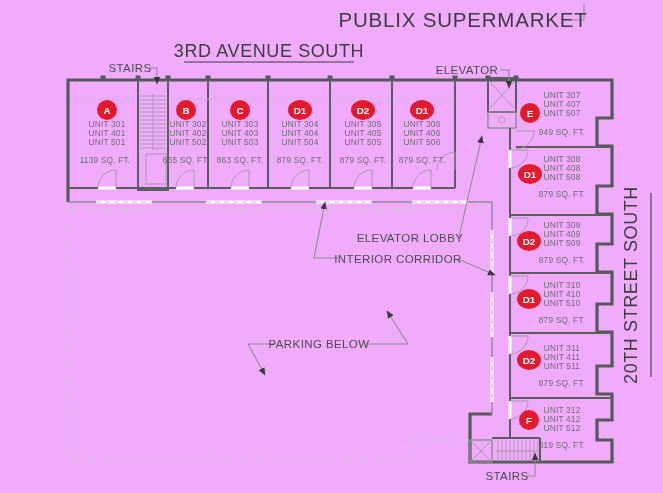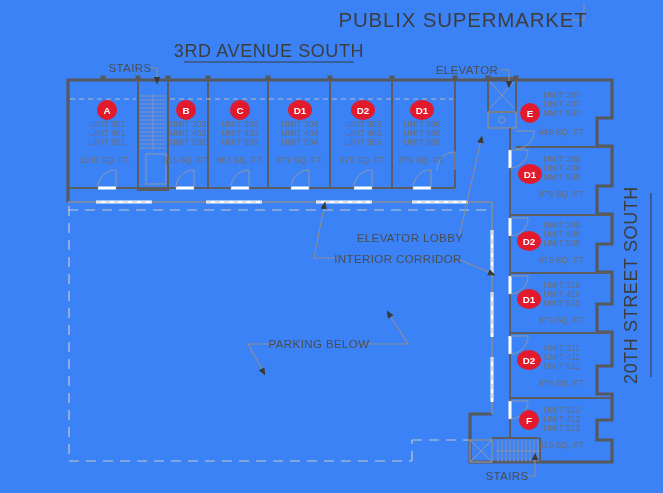--- a/index.html
+++ b/index.html
@@ -1,16 +1,16 @@
 <!DOCTYPE html>
 <html style="--badge-red: #e21a2c;"><head>
 <meta charset="utf-8">
 <style>
   html,body{margin:0;padding:0;background:#fff;}
-  #stage{position:relative;width:663px;height:493px;background:#3b82f6;overflow:hidden;
+  #stage{position:relative;width:663px;height:493px;background:#f0abfc;overflow:hidden;
          font-family:"Liberation Sans",sans-serif;}
   svg{display:block;}
   text{font-family:"Liberation Sans",sans-serif;}
   .street{font-size:18px;fill:#3d3d3e;letter-spacing:.6px;}
   .title{font-size:20.5px;fill:#3d3d3e;letter-spacing:.8px;}
   .ann{font-size:11.5px;fill:#4c4c4e;letter-spacing:.4px;}
   .u{font-size:8.3px;fill:#6d6d6f;letter-spacing:.2px;}
   .badge{fill:var(--badge-red,#e21a2c);}
   .badge-t{font-size:9.8px;font-weight:bold;fill:#ffffff;letter-spacing:0;}
   .wx{stroke:#57585b;stroke-width:3.2;fill:none;stroke-linejoin:miter;}

